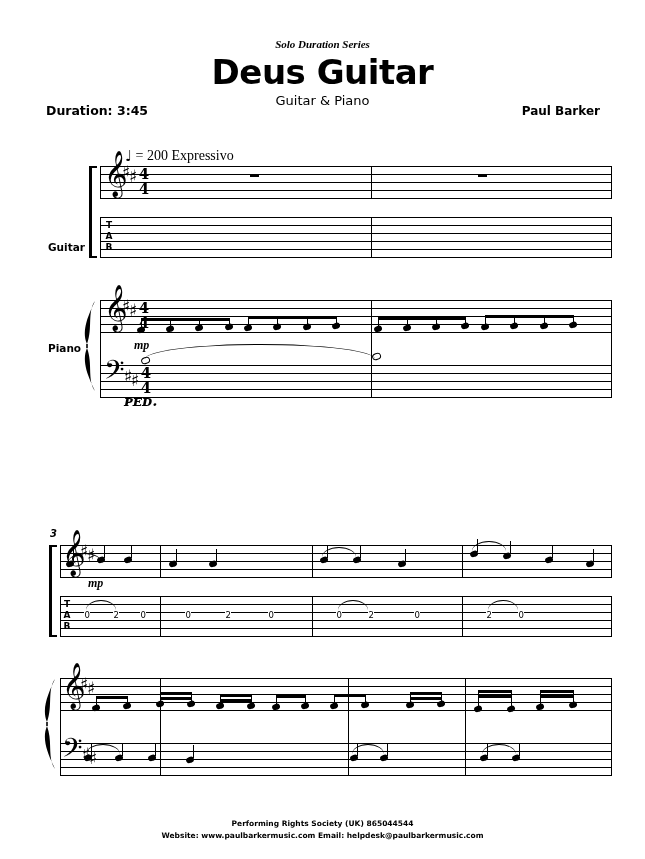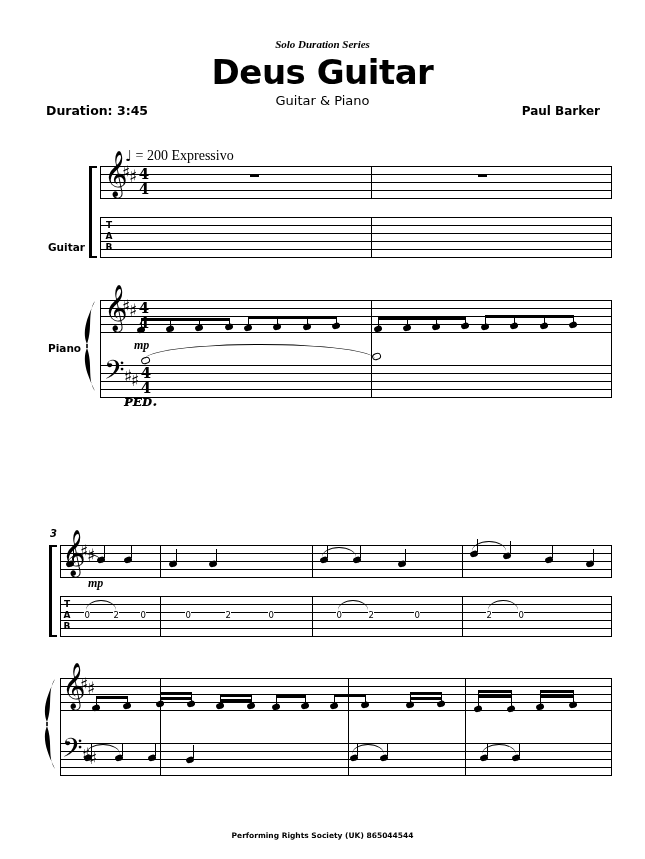--- a/index.html
+++ b/index.html
@@ -616,15 +616,16 @@
     <div class="stem" style="left:519px; top:743px; height:13px;"></div>
 
     <div class="barline" style="left:160px; top:678px; height:98px;"></div>
     <div class="barline" style="left:348px; top:678px; height:98px;"></div>
     <div class="barline" style="left:465px; top:678px; height:98px;"></div>
     <div class="barline" style="left:611px; top:678px; height:98px;"></div>
   </div>
 
   <div class="footer">
     <div>Performing Rights Society (UK) 865044544</div>
+    <div>Website: www.paulbarkermusic.com   Email: helpdesk@paulbarkermusic.com</div>
   </div>
 
 </div>
 
 </body></html>

